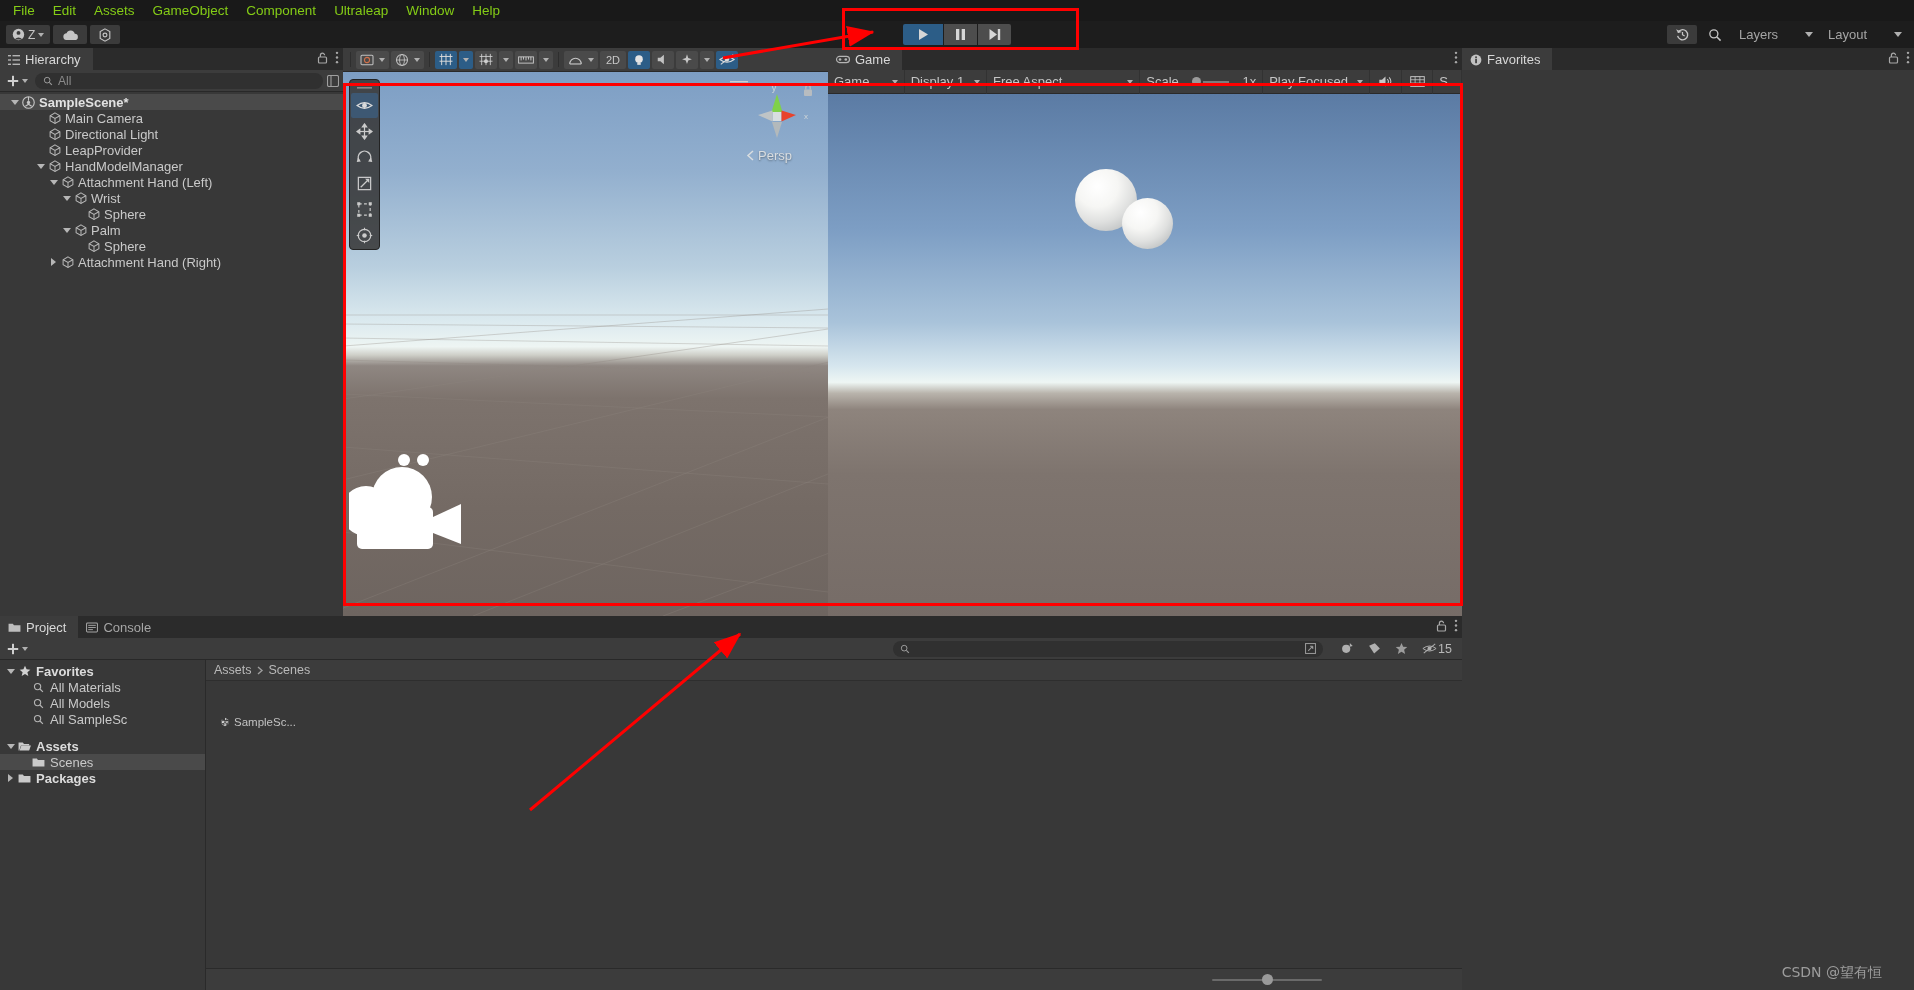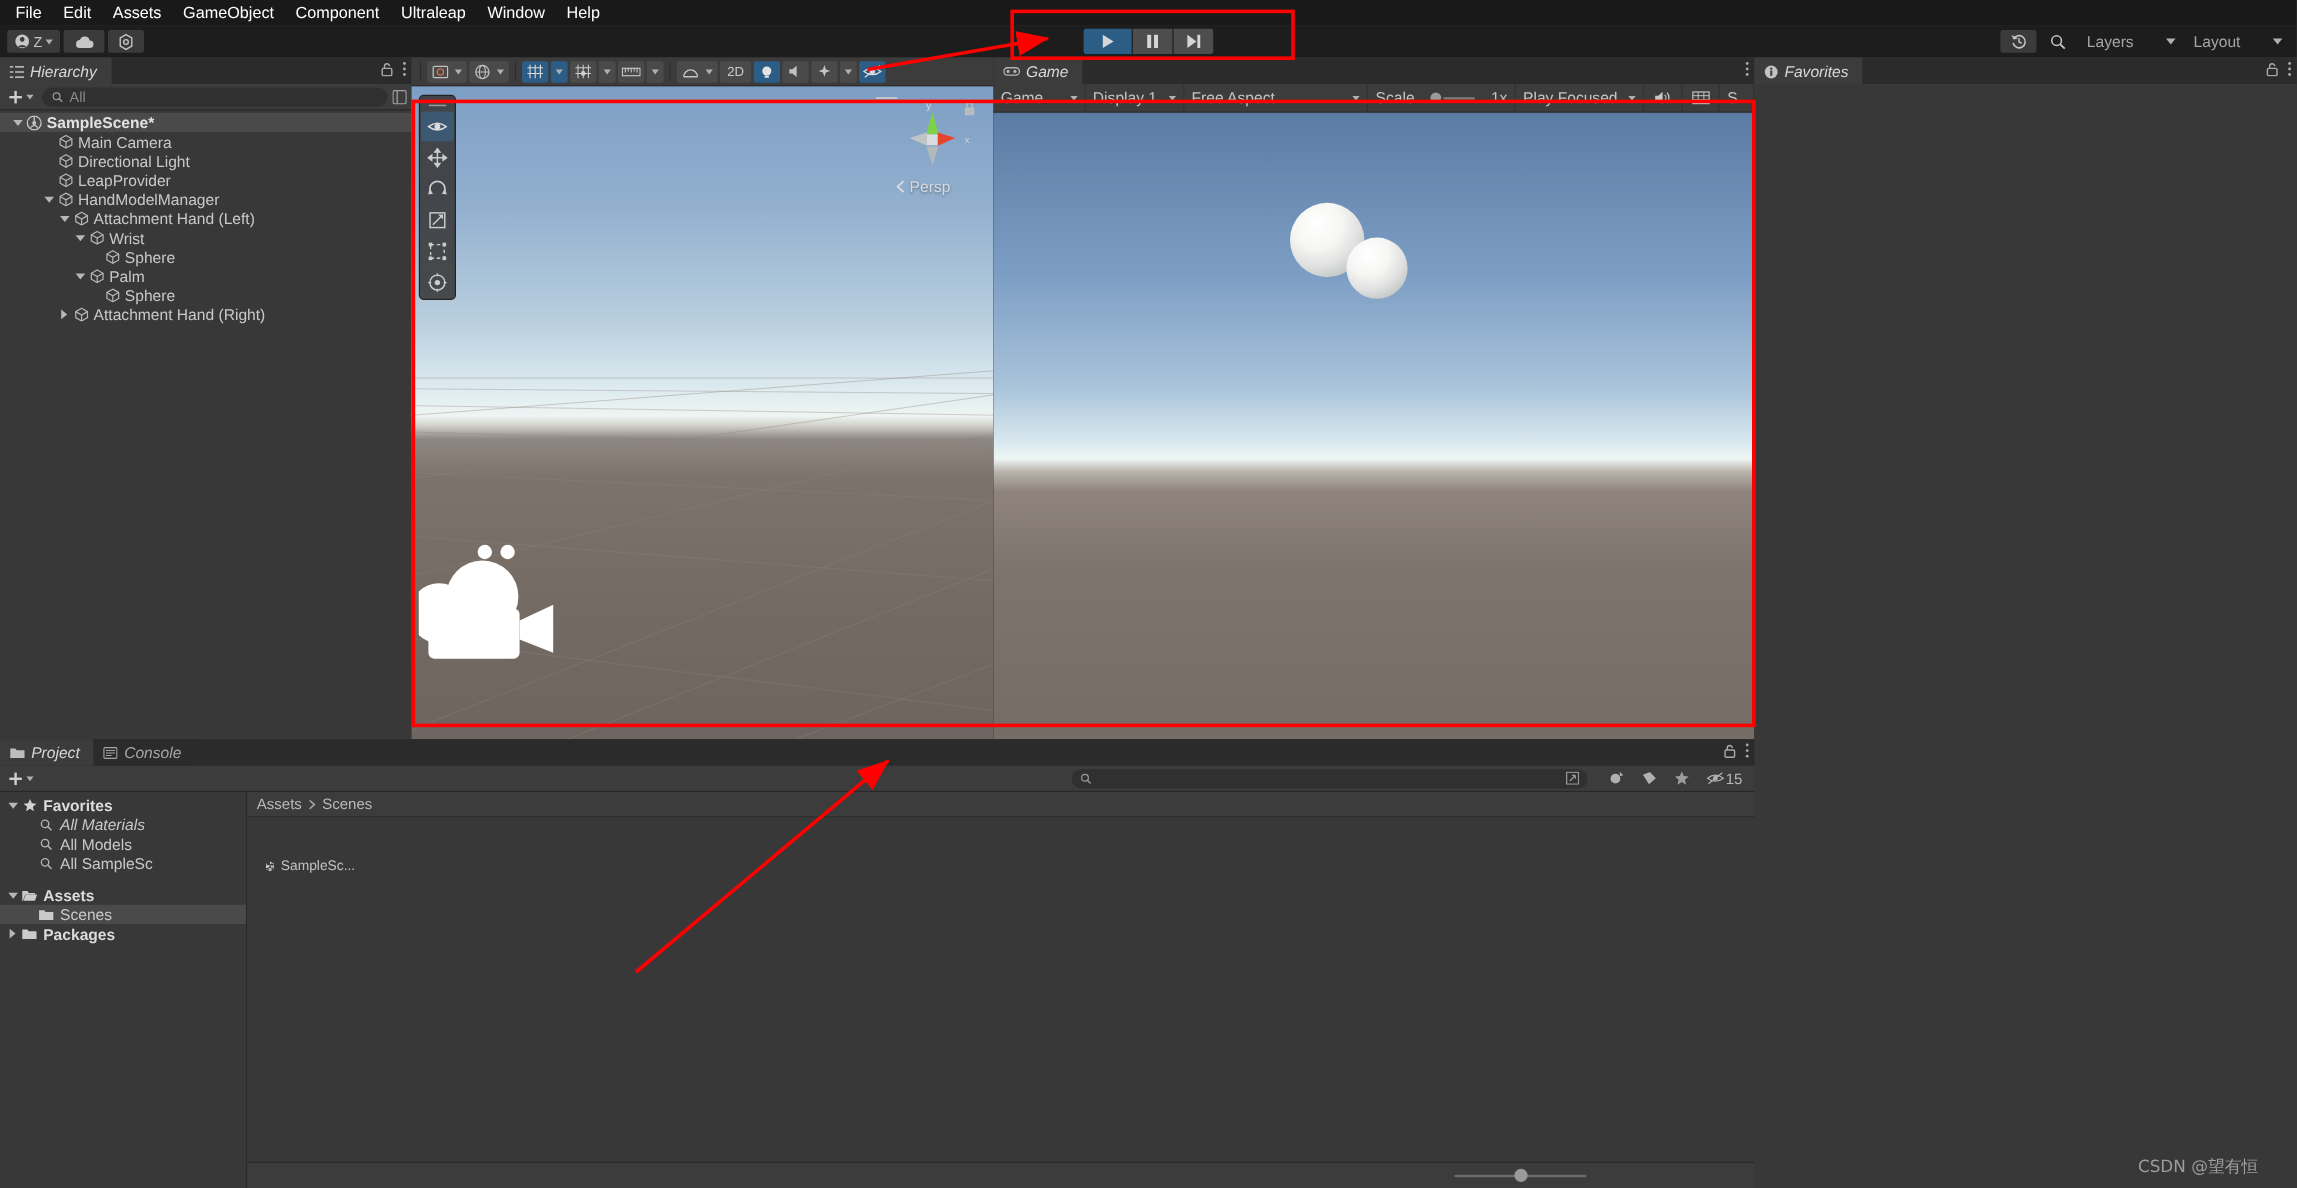--- a/index.html
+++ b/index.html
@@ -13,21 +13,21 @@
   }
   .app { position: relative; width: 1914px; height: 990px; }
 
   
   .menubar {
     position: absolute; top: 0; left: 0; width: 1914px; height: 21px;
     background: #191919;
     display: flex; align-items: center; padding-left: 4px;
   }
   .menu-item {
-    padding: 2px 9px; font-size: 13.5px; color: #ffffff; line-height: 17px;
+    padding: 2px 9px; font-size: 13.5px; color: #84cc16; line-height: 17px;
     cursor: default;
   }
 
   
   .toolbar {
     position: absolute; top: 21px; left: 0; width: 1914px; height: 27px;
     background: #1d1d1d;
     display: flex; align-items: center;
   }
   .tb-left { display: flex; align-items: center; gap: 3px; padding-left: 6px; }
@@ -66,21 +66,20 @@
     border-top: 4px solid #b0b0b0; width:0; height:0; }
 
   
   .workspace { position: absolute; top: 48px; left: 0; width: 1914px; height: 942px; }
 
   
   .panel { position: absolute; background: #383838; }
   .panel-tabbar {
     height: 22px; background: #2b2b2b; display: flex; align-items: flex-start;
     position: relative;
-    font-style: italic;
   }
   .tab {
     height: 22px; padding: 0 12px 0 8px; display: flex; align-items: center; gap: 5px;
     background: #2b2b2b; color: #a6a6a6; font-size: 13px; cursor: default;
     border-top: 1px solid transparent;
   }
   .tab.active { background: #3c3c3c; color: #d8d8d8; }
   .tab-icons { position: absolute; right: 4px; top: 3px; display: flex; gap: 7px; align-items: center; }
 
   
@@ -892,21 +891,21 @@
             </div>
             <div class="hrow">
               <span style="width:18px;flex:none"></span>
               <span class="foldout"></span>
               <span class="hicon">
                 <svg width="11" height="11" viewBox="0 0 12 12">
                   <circle cx="5" cy="5" r="3.4" fill="none" stroke="#b4b4b4" stroke-width="1.2"></circle>
                   <line x1="7.6" y1="7.6" x2="10.8" y2="10.8" stroke="#b4b4b4" stroke-width="1.3"></line>
                 </svg>
               </span>
-              <span class="hlabel" style="padding-left:4px;font-style:italic;">All Materials</span>
+              <span class="hlabel" style="padding-left:4px;">All Materials</span>
             </div>
             <div class="hrow">
               <span style="width:18px;flex:none"></span>
               <span class="foldout"></span>
               <span class="hicon">
                 <svg width="11" height="11" viewBox="0 0 12 12">
                   <circle cx="5" cy="5" r="3.4" fill="none" stroke="#b4b4b4" stroke-width="1.2"></circle>
                   <line x1="7.6" y1="7.6" x2="10.8" y2="10.8" stroke="#b4b4b4" stroke-width="1.3"></line>
                 </svg>
               </span>

